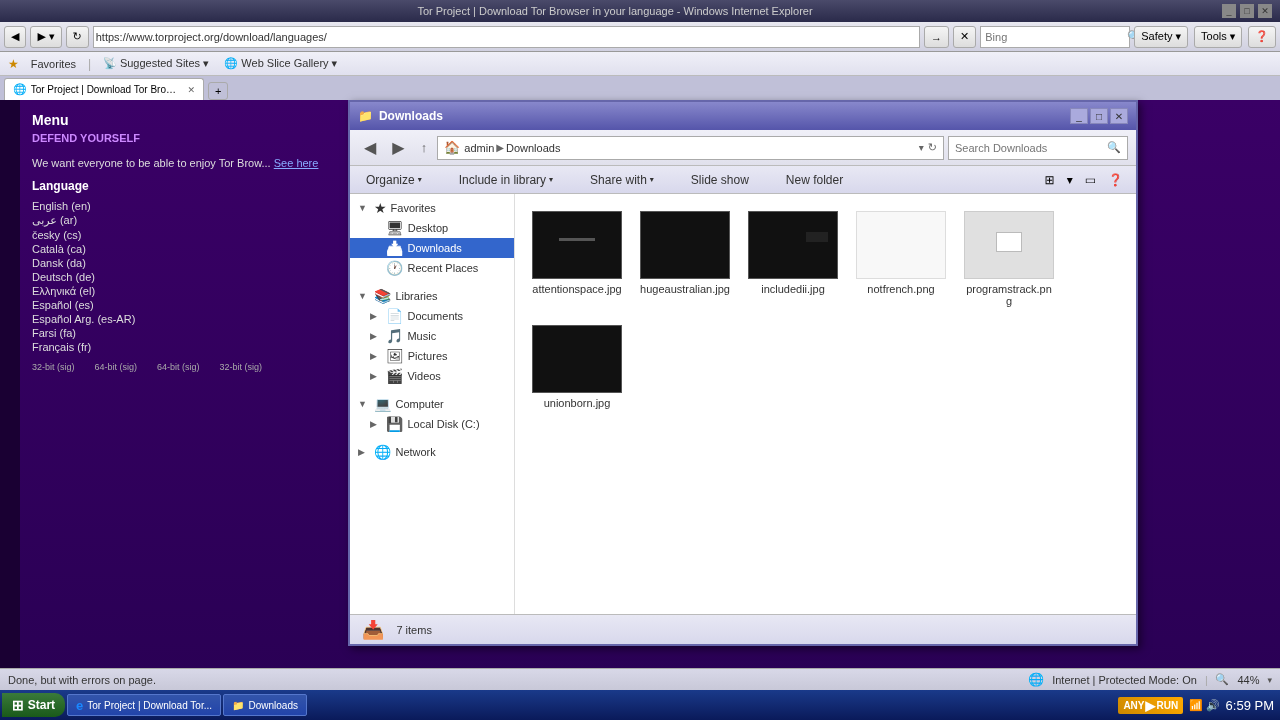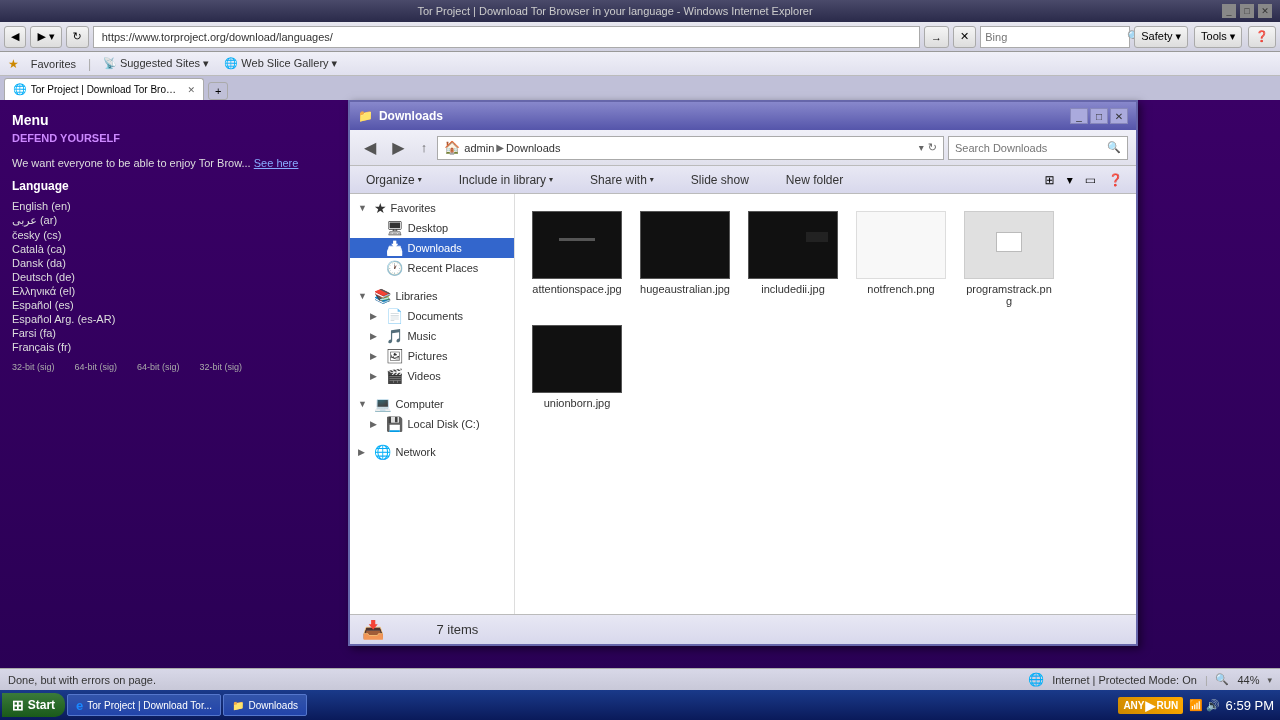--- a/index.html
+++ b/index.html
@@ -46,21 +46,21 @@
       font-size: 11px;
       height: 22px;
     }
     .address-bar-container {
       flex: 1;
       display: flex;
       align-items: center;
       background: white;
       border: 1px solid #aaa;
       height: 22px;
-      padding: 0 8px;
+      padding: 0 2px;
     }
     .address-bar {
       flex: 1;
       border: none;
       outline: none;
       font-size: 11px;
       color: #333;
     }
     .search-bar-container {
       display: flex;
@@ -124,20 +124,21 @@
     .tab.active {
       background: white;
       height: 22px;
     }
 
     
     .browser-body {
       display: flex;
       height: calc(720px - 22px - 30px - 22px - 24px - 24px - 22px);
       position: relative;
+      padding-left: 20px;
     }
 
     
     .website-sidebar {
       width: 345px;
       background: linear-gradient(to bottom, #3a0066, #2a0055);
       color: white;
       padding: 12px;
       overflow: hidden;
       flex-shrink: 0;
@@ -381,21 +382,21 @@
     .explorer-status {
       background: linear-gradient(to bottom, #e8e8f4, #d8d8ec);
       height: 30px;
       border-top: 1px solid #bbb;
       display: flex;
       align-items: center;
       padding: 0 12px;
       gap: 12px;
     }
     .status-icon { font-size: 18px; }
-    .status-text { font-size: 13px; color: #333; margin-left: 40px; }
+    .status-text { font-size: 11px; color: #333; }
 
     
     .explorer-nav-panel::-webkit-scrollbar { width: 8px; }
     .explorer-nav-panel::-webkit-scrollbar-track { background: #f0f0f0; }
     .explorer-nav-panel::-webkit-scrollbar-thumb { background: #aaa; }
     .file-grid::-webkit-scrollbar { width: 8px; }
     .file-grid::-webkit-scrollbar-track { background: #f0f0f0; }
     .file-grid::-webkit-scrollbar-thumb { background: #aaa; }
 
     

